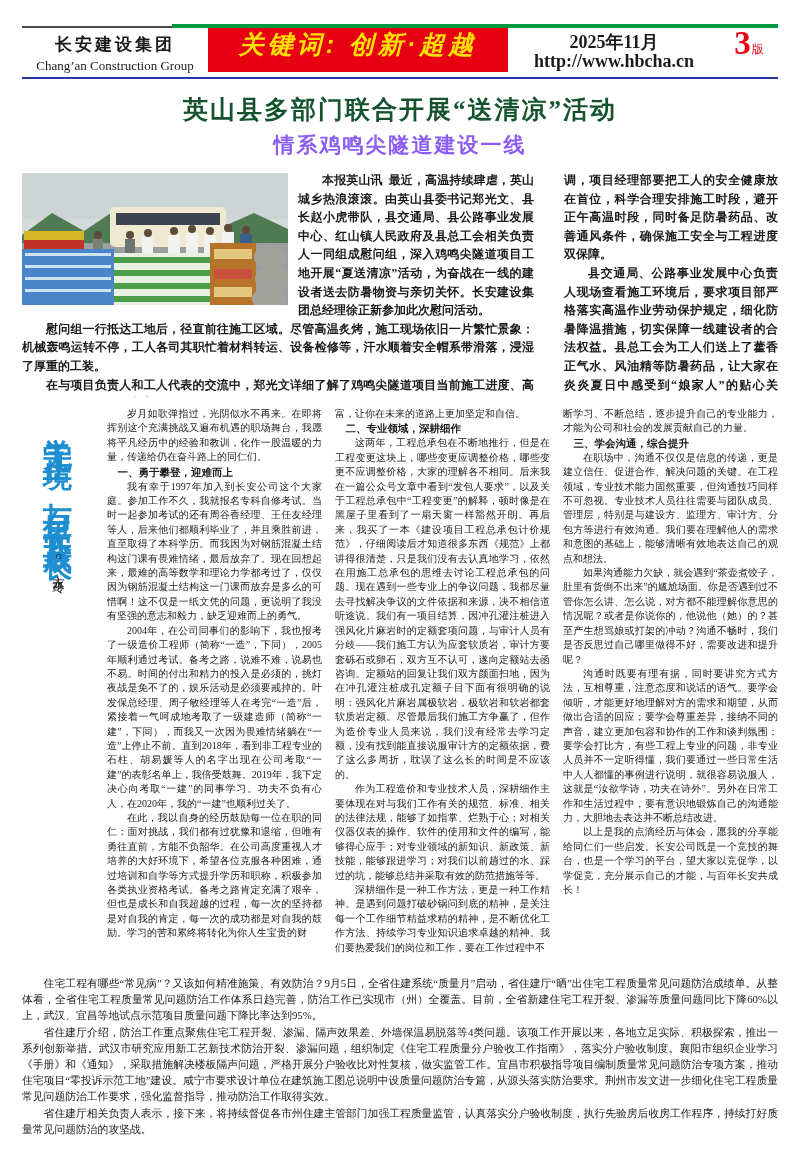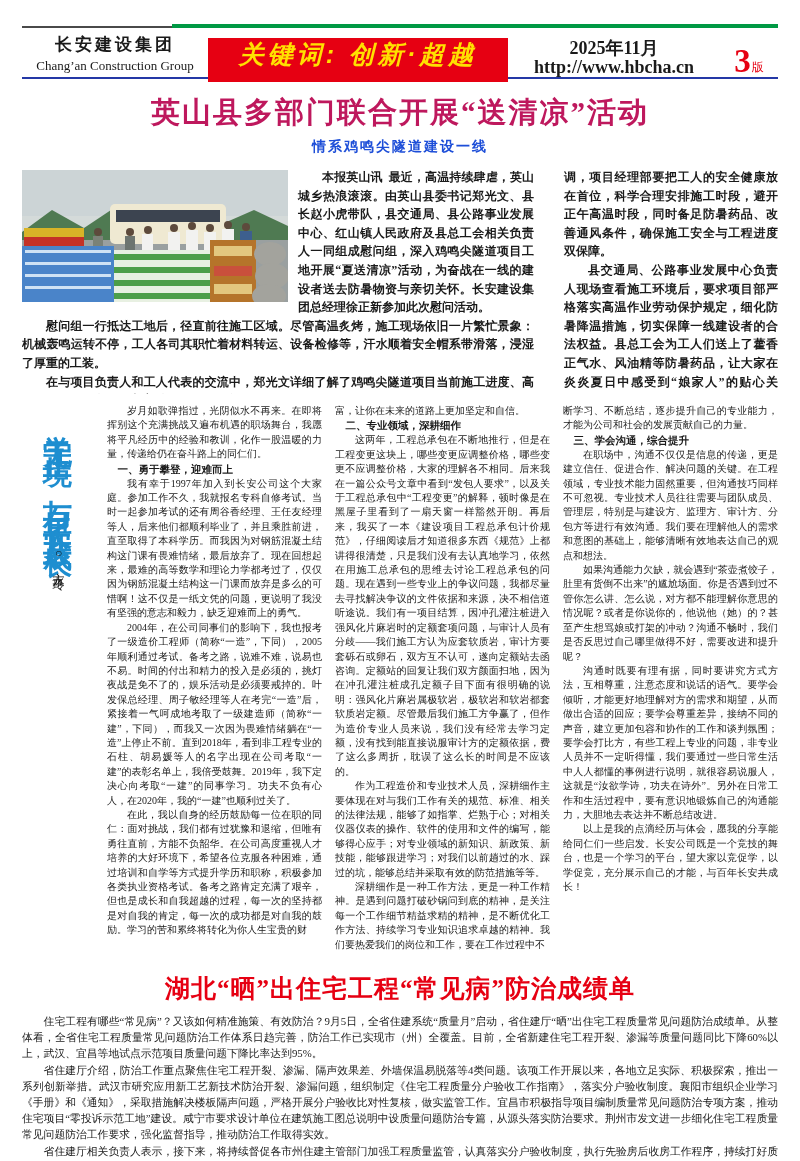--- a/index.html
+++ b/index.html
@@ -7,40 +7,40 @@
   body {
     height:1161px; overflow:hidden; background:#ffffff; color:#1a1a1a;
     font-family:"Liberation Serif","DejaVu Serif",serif; position:relative;
   }
   .page { padding:0 22px; }
 
   
   .topline { display:flex; margin-top:24px; align-items:flex-start; }
   .seg-gray { width:150px; height:2px; background:#4a4a4a; margin-top:2px; }
   .seg-green { flex:1; height:4px; background:#009944; }
-  .masthead { display:flex; align-items:flex-end; border-bottom:2px solid #2438a6; position:relative; }
+  .masthead { display:flex; align-items:flex-start; border-bottom:2px solid #2438a6; position:relative; }
   .org { width:186px; text-align:center; padding:5px 0 3px; }
   .org-cn { font-weight:bold; font-size:17px; letter-spacing:3px; font-family:"Liberation Sans","DejaVu Sans",sans-serif; }
   .org-en { font-size:13px; margin-top:2px; }
   .kw-box {
     width:300px; background:#e60012; color:#ffe100; display:flex;
     align-items:center; justify-content:center; font-size:25px; font-weight:bold;
     font-style:italic; margin-bottom:-5px; z-index:2; padding-bottom:11px;
     font-family:"Liberation Sans","DejaVu Sans",sans-serif; letter-spacing:4px;
   }
   .date-box { flex:1; text-align:center; padding-top:5px; font-size:18px; line-height:19px; font-weight:bold; }
   .pagenum { width:58px; display:flex; align-items:flex-end; justify-content:center; color:#e60012; padding-bottom:1px; }
   .pagenum .num { font-size:33px; font-weight:bold; line-height:30px; }
   .pagenum .ban { font-size:12px; margin-left:1px; }
 
   
-  .headline { color:#be185d; text-align:center; font-weight:bold; margin-top:14px;
-    font-size:29px; letter-spacing:2px; }
-  .subheadline { color:#1d4ed8; text-align:center; font-weight:bold; margin-top:5px;
-    font-size:14px; letter-spacing:2px; }
+  .headline { color:#14532d; text-align:center; font-weight:bold; margin-top:14px;
+    font-size:25px; letter-spacing:2px; }
+  .subheadline { color:#8b5cf6; text-align:center; font-weight:bold; margin-top:5px;
+    font-size:21px; letter-spacing:2px; }
 
   
   .article1 { display:flex; gap:30px; margin-top:12px; height:226px; overflow:hidden; }
   .a1-left { width:512px; font-weight:bold; }
   .a1-right { flex:1; font-weight:bold; }
   .article1 p { font-size:12px; line-height:18.6px; text-align:justify; }
   .indent { text-indent:2em; }
   .lead-tag { margin-right:6px; font-family:"Liberation Sans","DejaVu Sans",sans-serif; }
   .photo { float:left; width:266px; height:132px; margin:2px 10px 3px 0; background:#c7ccc9; }
 
@@ -189,20 +189,19 @@
     <div class="a2-col">
       <p class="cont">断学习、不断总结，逐步提升自己的专业能力，才能为公司和社会的发展贡献自己的力量。</p>
       <h4>三、学会沟通，综合提升</h4>
       <p>在职场中，沟通不仅仅是信息的传递，更是建立信任、促进合作、解决问题的关键。在工程领域，专业技术能力固然重要，但沟通技巧同样不可忽视。专业技术人员往往需要与团队成员、管理层，特别是与建设方、监理方、审计方、分包方等进行有效沟通。我们要在理解他人的需求和意图的基础上，能够清晰有效地表达自己的观点和想法。</p>
       <p>如果沟通能力欠缺，就会遇到“茶壶煮饺子，肚里有货倒不出来”的尴尬场面。你是否遇到过不管你怎么讲、怎么说，对方都不能理解你意思的情况呢？或者是你说你的，他说他（她）的？甚至产生想骂娘或打架的冲动？沟通不畅时，我们是否反思过自己哪里做得不好，需要改进和提升呢？</p>
       <p>沟通时既要有理有据，同时要讲究方式方法，互相尊重，注意态度和说话的语气。要学会倾听，才能更好地理解对方的需求和期望，从而做出合适的回应；要学会尊重差异，接纳不同的声音，建立更加包容和协作的工作和谈判氛围；要学会打比方，有些工程上专业的问题，非专业人员并不一定听得懂，我们要通过一些日常生活中人人都懂的事例进行说明，就很容易说服人，这就是“汝欲学诗，功夫在诗外”。另外在日常工作和生活过程中，要有意识地锻炼自己的沟通能力，大胆地去表达并不断总结改进。</p>
       <p>以上是我的点滴经历与体会，愿我的分享能给同仁们一些启发。长安公司既是一个竞技的舞台，也是一个学习的平台，望大家以竞促学，以学促竞，充分展示自己的才能，与百年长安共成长！</p>
     </div>
   </div>
 
-  <div class="a3-title">湖北“晒”出住宅工程“常见病”防治成绩单</div>
   <div class="article3">
     <p>住宅工程有哪些“常见病”？又该如何精准施策、有效防治？9月5日，全省住建系统“质量月”启动，省住建厅“晒”出住宅工程质量常见问题防治成绩单。从整体看，全省住宅工程质量常见问题防治工作体系日趋完善，防治工作已实现市（州）全覆盖。目前，全省新建住宅工程开裂、渗漏等质量问题同比下降60%以上，武汉、宜昌等地试点示范项目质量问题下降比率达到95%。</p>
     <p>省住建厅介绍，防治工作重点聚焦住宅工程开裂、渗漏、隔声效果差、外墙保温易脱落等4类问题。该项工作开展以来，各地立足实际、积极探索，推出一系列创新举措。武汉市研究应用新工艺新技术防治开裂、渗漏问题，组织制定《住宅工程质量分户验收工作指南》，落实分户验收制度。襄阳市组织企业学习《手册》和《通知》，采取措施解决楼板隔声问题，严格开展分户验收比对性复核，做实监管工作。宜昌市积极指导项目编制质量常见问题防治专项方案，推动住宅项目“零投诉示范工地”建设。咸宁市要求设计单位在建筑施工图总说明中设质量问题防治专篇，从源头落实防治要求。荆州市发文进一步细化住宅工程质量常见问题防治工作要求，强化监督指导，推动防治工作取得实效。</p>
     <p><span>省住建厅相关负责人表示，接下来，将持续督促各市州住建主管部门加强工程质量监管，认真落实分户验收制度，执行先验房后收房工作程序，持续打好质量常见问题防治的攻坚战。</span></p>
   </div>
 
 </div>
 
 </body></html>

